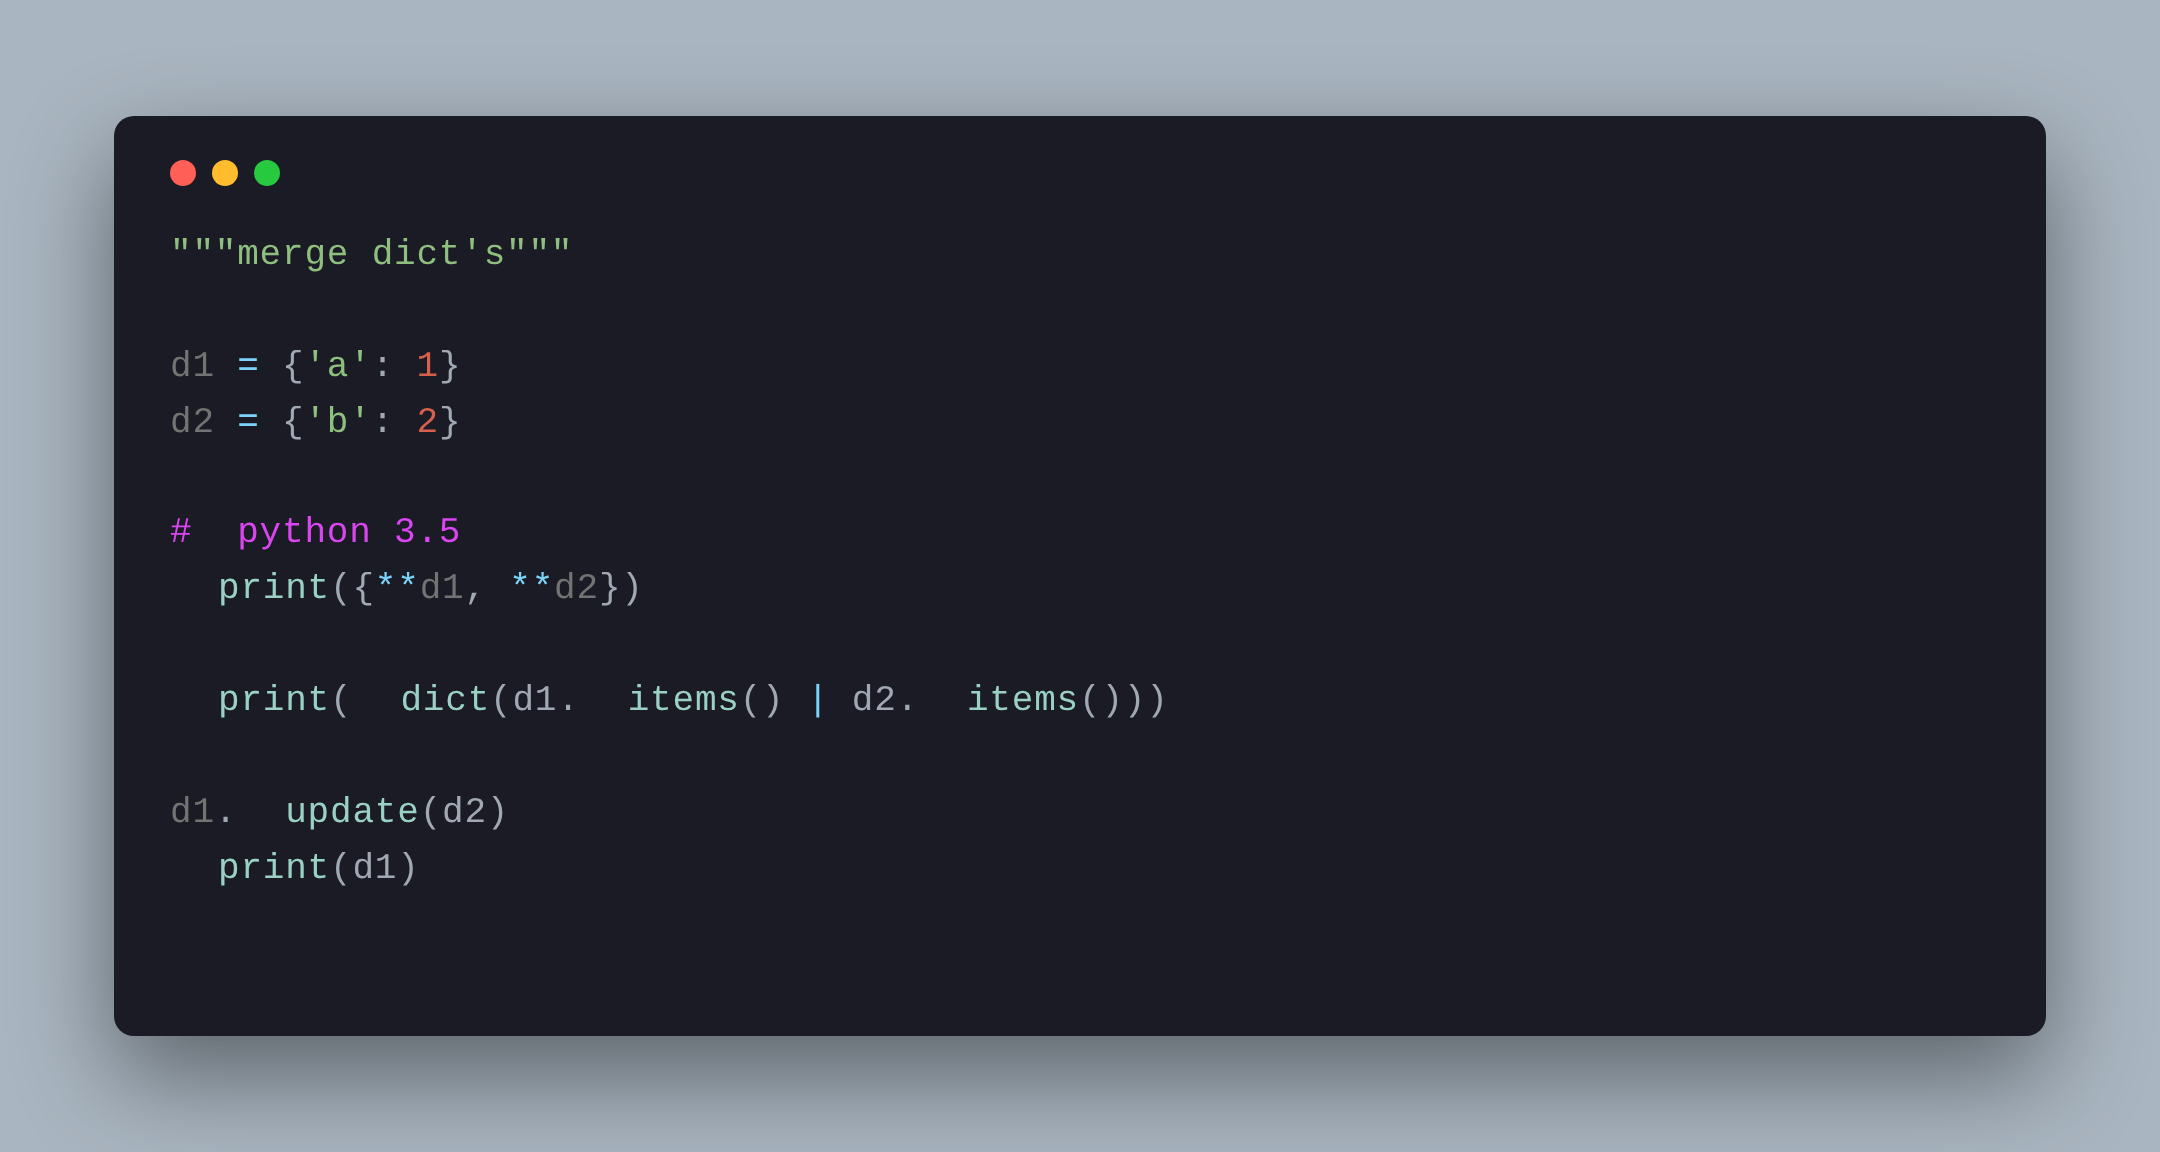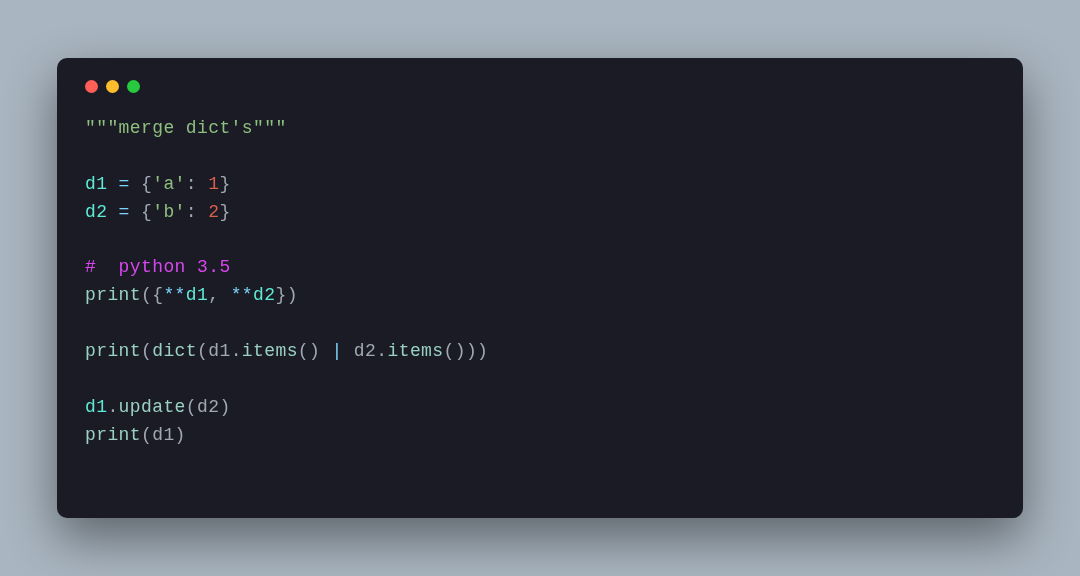--- a/index.html
+++ b/index.html
@@ -39,22 +39,22 @@
       line-height: 1.55;
       letter-spacing: 0.4px;
       white-space: pre;
       color: #c9d1d9;
     }
     .tok-str  { color: #8fbf7f; }
     .tok-num  { color: #d6604d; }
     .tok-cmt  { color: #d946ef; }
     .tok-op   { color: #7dd3fc; }
     .tok-punc { color: #a0a8b4; }
-    .tok-fn   { color: #9ad1c4; }
-    .tok-id   { color: #5eead4; }
+    .tok-fn   { color: #9ad1c4; margin-left: 24px; }
+    .tok-id   { color: #737373; }
   </style>
 </head>
 <body>
 
 <div class="window">
   <div class="traffic-lights">
     <div class="traffic-light tl-red"></div>
     <div class="traffic-light tl-yellow"></div>
     <div class="traffic-light tl-green"></div>
   </div>

